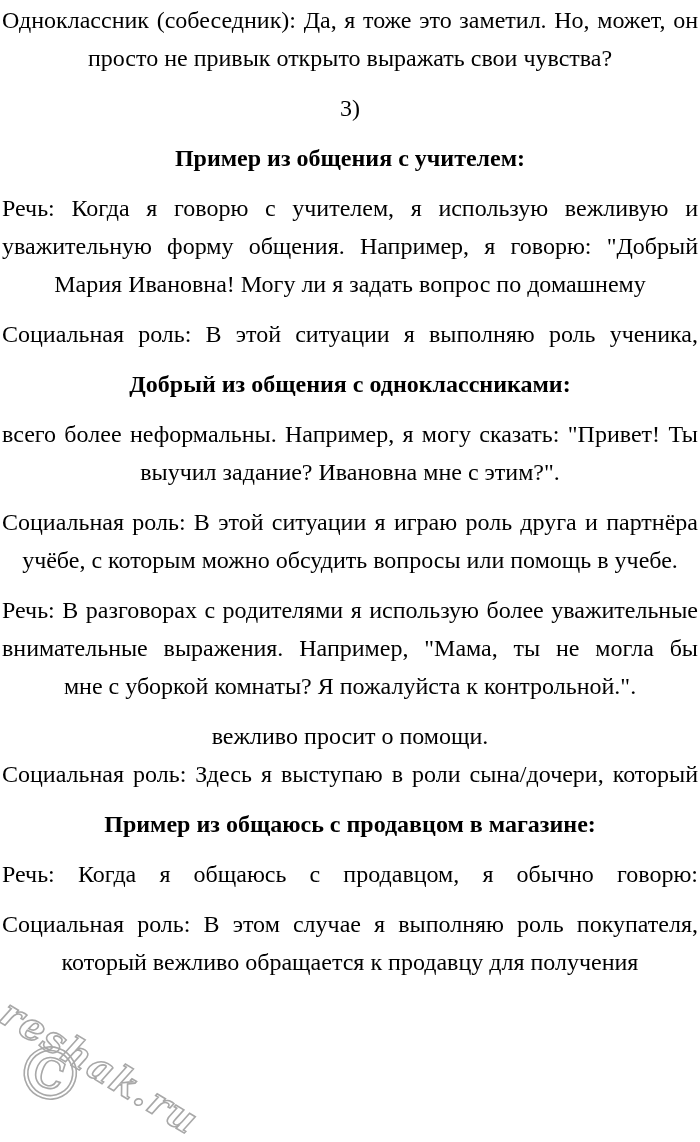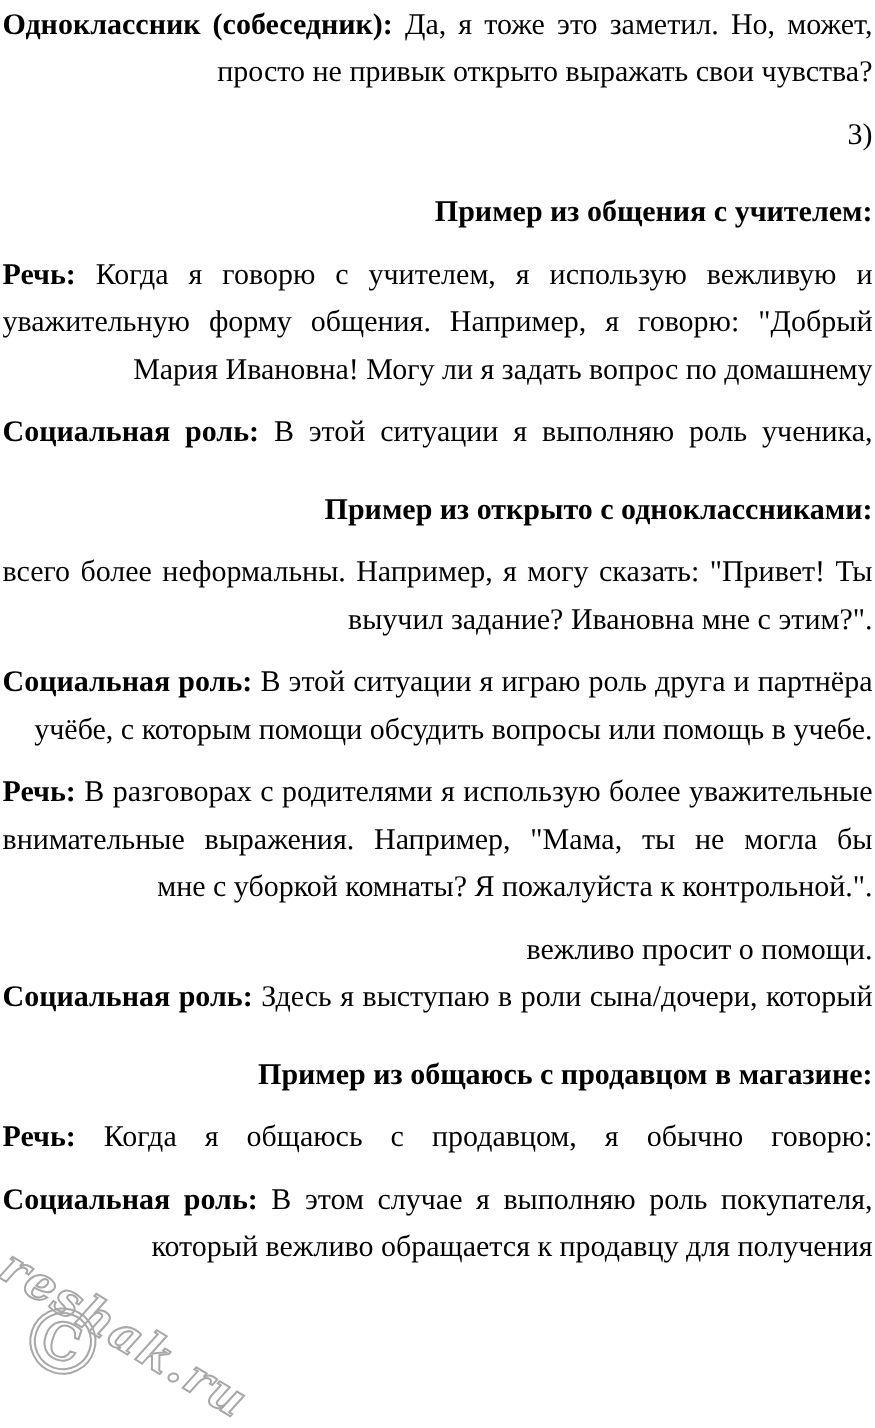--- a/index.html
+++ b/index.html
@@ -16,28 +16,28 @@
     padding: 1px 2px 0 2px;
   }
   #content { position: relative; z-index: 1; }
   .block { margin: 0 0 12px 0; }
   .block:last-child { margin-bottom: 0; }
   .line {
     display: block;
     height: 38px;
     line-height: 38px;
     overflow: hidden;
-    text-align: right;
+    text-align: center;
   }
   .jline {
     text-align: justify;
     text-align-last: justify;
   }
-  .heading { font-weight: 700; margin-top: 24px; }
-  .b { font-weight: 700; }
+  .heading { font-weight: 700; }
+  .b { font-weight: 400; }
 
   
   #watermark {
     position: absolute;
     left: 0; top: 0;
     width: 700px; height: 1142px;
     pointer-events: none;
     z-index: 2;
   }
   .wm-text {
@@ -86,29 +86,29 @@
     </div>
     <div class="block paragraph">
       <div class="line jline"><span class="b">Речь:</span> Когда я говорю с учителем, я использую вежливую и</div>
       <div class="line jline">уважительную форму общения. Например, я говорю: "Добрый день,</div>
       <div class="line">Мария Ивановна! Могу ли я задать вопрос по домашнему заданию?".</div>
     </div>
     <div class="block paragraph">
       <div class="line jline"><span class="b">Социальная роль:</span> В этой ситуации я выполняю роль ученика,</div>
     </div>
     <div class="block heading">
-      <div class="line">Пример из открыто с одноклассниками:</div>
+      <div class="line">Добрый из общения с одноклассниками:</div>
     </div>
     <div class="block paragraph">
       <div class="line jline">всего более неформальны. Например, я могу сказать: "Привет! Ты уже</div>
       <div class="line">выучил задание? Ивановна мне с этим?".</div>
     </div>
     <div class="block paragraph">
       <div class="line jline"><span class="b">Социальная роль:</span> В этой ситуации я играю роль друга и партнёра по</div>
-      <div class="line">учёбе, с которым помощи обсудить вопросы или помощь в учебе.</div>
+      <div class="line">учёбе, с которым можно обсудить вопросы или помощь в учебе.</div>
     </div>
     <div class="block paragraph">
       <div class="line jline"><span class="b">Речь:</span> В разговорах с родителями я использую более уважительные и</div>
       <div class="line jline">внимательные выражения. Например, "Мама, ты не могла бы помочь</div>
       <div class="line">мне с уборкой комнаты? Я пожалуйста к контрольной.".</div>
     </div>
     <div class="block paragraph">
       <div class="line">вежливо просит о помощи.</div>
       <div class="line jline"><span class="b">Социальная роль:</span> Здесь я выступаю в роли сына/дочери, который</div>
     </div>

